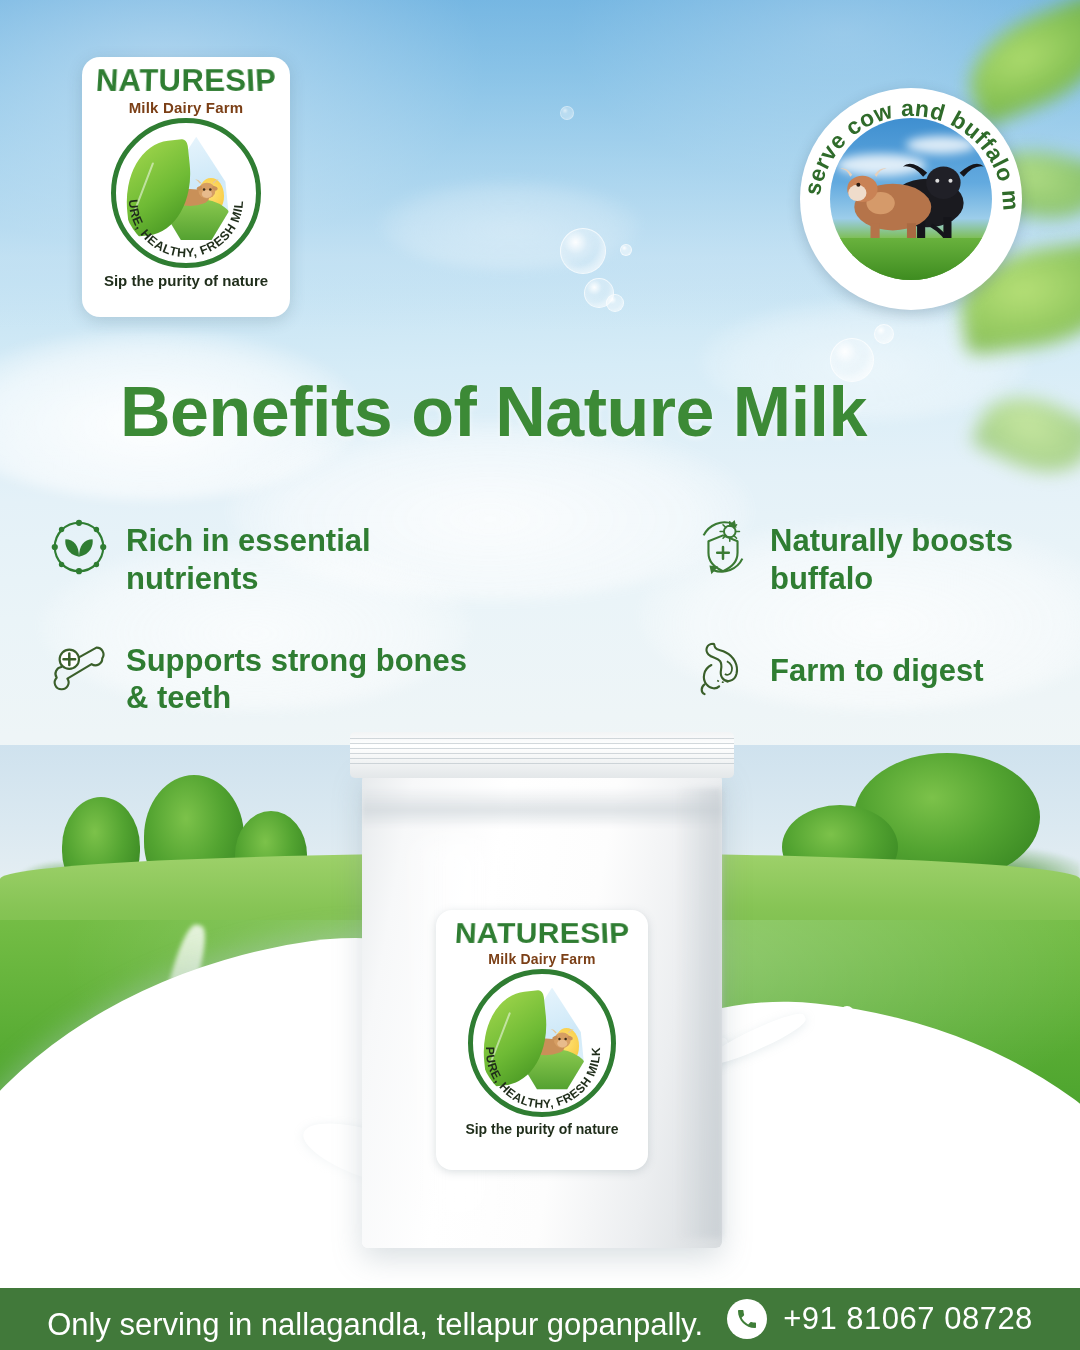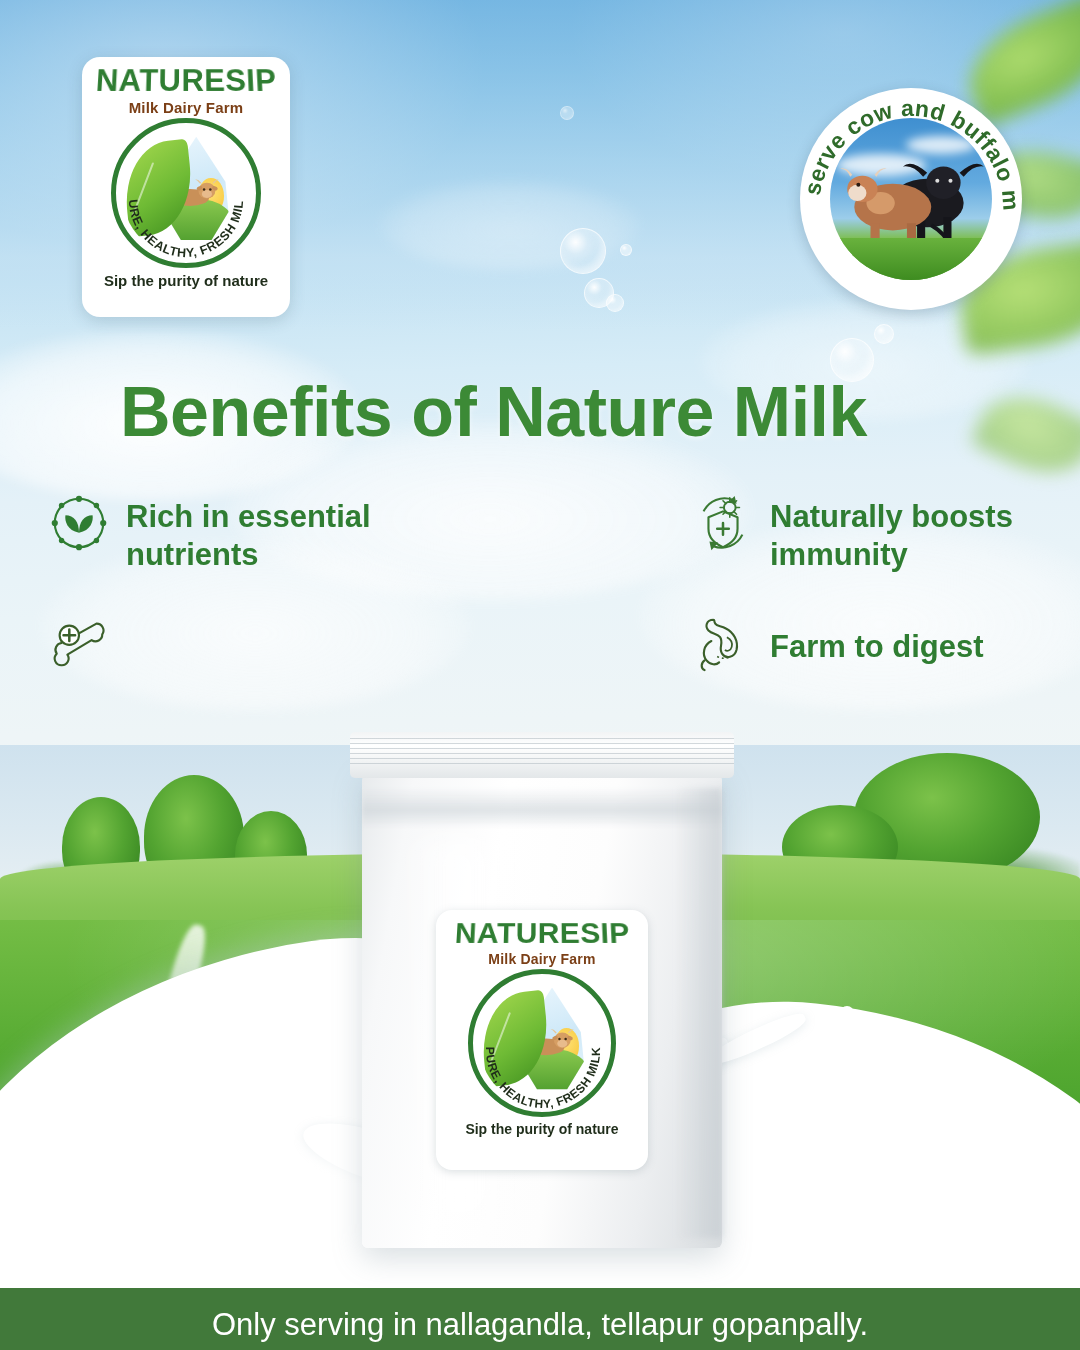--- a/index.html
+++ b/index.html
@@ -198,21 +198,21 @@
 
   
   .headline {
     position:absolute; left:0; top:372px; width:987px; text-align:center;
     font-size:70px; font-weight:800; color:#3c8a36; letter-spacing:-.5px;
     text-shadow:0 2px 5px rgba(255,255,255,.6);
   }
 
   
   .benefits { position:absolute; left:0; top:492px; width:1080px; }
-  .ben-col { position:absolute; }
+  .ben-col { position:absolute;margin-top:24px; }
   .ben-col.left  { left:48px;  width:440px; }
   .ben-col.right { left:692px; width:380px; }
   .ben-item { display:flex; align-items:flex-start; gap:16px; margin-bottom:38px; }
   .ben-icon { flex:0 0 auto; width:62px; height:62px; }
   .ben-text {
     font-size:31px; font-weight:800; color:#2f7d32; line-height:1.22;
     padding-top:6px;
   }
   .ben-item.single .ben-text { padding-top:16px; }
 
@@ -457,38 +457,39 @@
         </svg>
         <div class="ben-text">Rich in essential nutrients</div>
       </div>
 
       <div class="ben-item">
         <svg class="ben-icon" viewBox="0 0 64 64">
           <path d="M50 12 a7 7 0 0 1 6 11 a7 7 0 0 1 -11 6 L20 44 a7 7 0 0 1 -6 11 a7 7 0 0 1 -5 -12 a7 7 0 0 1 5 -11 a7 7 0 0 1 11 -6 L50 12 Z" fill="none" stroke="#3a5f2a" stroke-width="2.2" stroke-linejoin="round"></path>
           <circle cx="22" cy="24" r="10" fill="#fff" stroke="#3a5f2a" stroke-width="2.2"></circle>
           <path d="M22 18 v12 M16 24 h12" stroke="#3a5f2a" stroke-width="2.6" stroke-linecap="round"></path>
         </svg>
+        <div class="ben-text">Supports strong bones &amp; teeth</div>
       </div>
 
     </div>
 
     <div class="ben-col right">
 
       <div class="ben-item">
         <svg class="ben-icon" viewBox="0 0 64 64">
           <path d="M12 20 a24 24 0 0 1 30 -12" fill="none" stroke="#3a7a33" stroke-width="2.2"></path>
           <path d="M44 4 l2 8 l-9 -1 Z" fill="#3a7a33"></path>
           <path d="M52 44 a24 24 0 0 1 -30 12" fill="none" stroke="#3a7a33" stroke-width="2.2"></path>
           <path d="M20 60 l-2 -9 l9 1 Z" fill="#3a7a33"></path>
           <path d="M32 20 L47 26 v12 c0 10 -8 16 -15 19 c-7 -3 -15 -9 -15 -19 V26 Z" fill="none" stroke="#3a7a33" stroke-width="2.2" stroke-linejoin="round"></path>
           <path d="M32 32 v12 M26 38 h12" stroke="#3a7a33" stroke-width="2.6" stroke-linecap="round"></path>
           <circle cx="39" cy="16" r="6" fill="none" stroke="#3a7a33" stroke-width="2"></circle>
           <path d="M39 10 v-4 M39 22 v4 M33 16 h-4 M45 16 h4 M35 12 l-3 -3 M43 12 l3 -3 M35 20 l-3 3 M43 20 l3 3" stroke="#3a7a33" stroke-width="1.6" stroke-linecap="round"></path>
         </svg>
-        <div class="ben-text">Naturally boosts immunity</div>
+        <div class="ben-text">Naturally boosts buffalo</div>
       </div>
 
       <div class="ben-item single">
         <svg class="ben-icon" viewBox="0 0 64 64">
           <path d="M22 8 c-7 0 -9 7 -5 11 c4 4 9 3 12 7 c4 6 -2 11 2 17 c4 6 13 4 15 -4 c2 -9 -3 -18 -11 -22 c-5 -3 -9 -2 -11 -5 c-2 -3 0 -4 -2 -4 Z" fill="none" stroke="#3a5f2a" stroke-width="2.2" stroke-linecap="round"></path>
           <path d="M20 30 c-8 4 -10 14 -5 20 c4 5 10 5 13 2" fill="none" stroke="#3a5f2a" stroke-width="2.2" stroke-linecap="round"></path>
           <path d="M13 50 c-4 3 -4 8 0 10" fill="none" stroke="#3a5f2a" stroke-width="2.2" stroke-linecap="round"></path>
           <path d="M36 26 c4 2 6 6 5 10 c-1 4 -5 5 -7 3" fill="none" stroke="#3a5f2a" stroke-width="1.8"></path>
           <path d="M26 46 q6 3 12 1" stroke="#3a5f2a" stroke-width="1.6" fill="none" stroke-dasharray="2 3"></path>
         </svg>
@@ -541,15 +542,23 @@
           </text>
         </svg>
       </div>
       <div class="tagline">Sip the purity of nature</div>
     </div>
   </div>
 
 
   <div class="footer">
     <div class="footer-text">Only serving in nallagandla, tellapur gopanpally.</div>
+    <div class="phone-chip">
+      <div class="phone-circle">
+        <svg viewBox="0 0 24 24" width="24" height="24">
+          <path d="M6.6 10.8c1.4 2.8 3.8 5.1 6.6 6.6l2.2-2.2c.3-.3.7-.4 1-.2 1.2.4 2.4.6 3.6.6.6 0 1 .4 1 1V20c0 .6-.4 1-1 1C10.6 21 3 13.4 3 4c0-.6.4-1 1-1h3.5c.6 0 1 .4 1 1 0 1.3.2 2.5.6 3.6.1.4 0 .7-.2 1l-2.3 2.2z" fill="#3f7e38"></path>
+        </svg>
+      </div>
+      <div class="phone-num">+91 81067 08728</div>
+    </div>
   </div>
 
 </div>
 
 </body></html>

